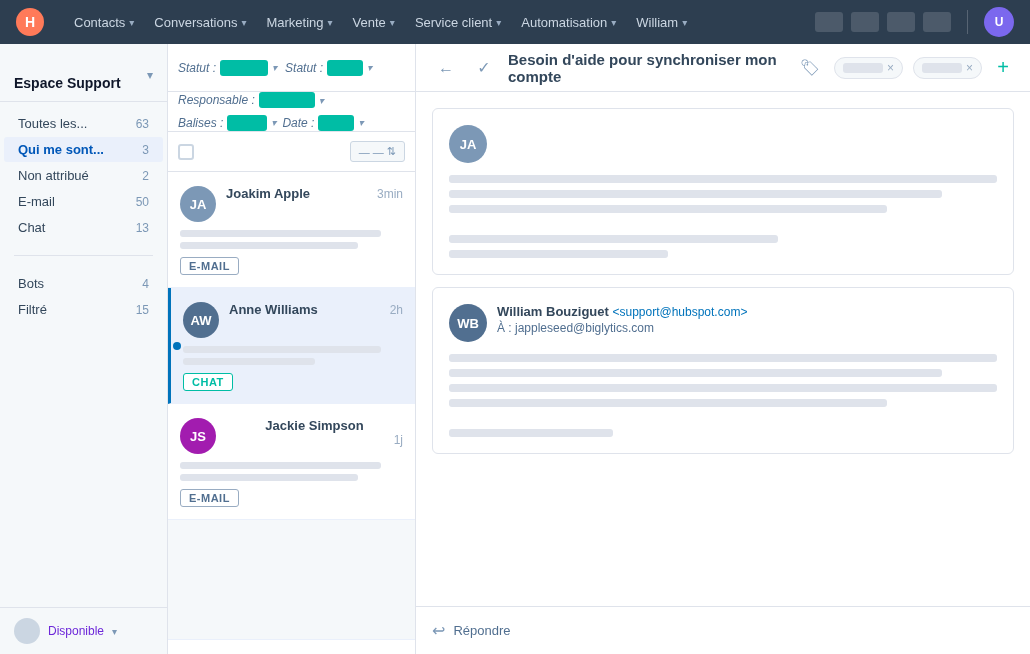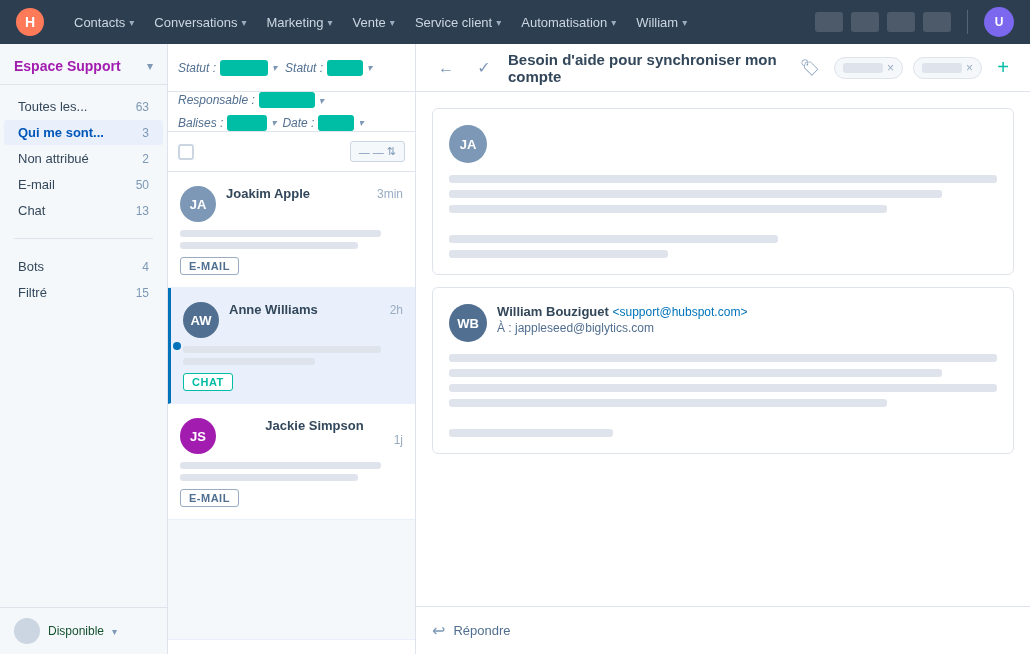--- a/index.html
+++ b/index.html
@@ -66,21 +66,21 @@
       display: flex;
       flex-direction: column;
       flex-shrink: 0;
     }
     .sidebar-header {
       display: flex; align-items: center; justify-content: space-between;
       padding: 14px 14px 10px 14px;
       border-bottom: 1px solid #dfe3eb;
     }
     .sidebar-title {
-      font-size: 14px; font-weight: 600; color: #a21caf;
+      font-size: 14px; font-weight: 600; color: #0f172a; margin-top: 17px;
     }
     .sidebar-chevron {
       color: #7c98b6; font-size: 12px; cursor: pointer;
     }
     .sidebar-section { padding: 8px 0; }
     .sidebar-item {
       display: flex; align-items: center; justify-content: space-between;
       padding: 5px 14px;
       cursor: pointer;
       border-radius: 3px;
@@ -95,21 +95,21 @@
       margin-top: auto;
       padding: 10px 14px;
       border-top: 1px solid #dfe3eb;
       display: flex; align-items: center; gap: 8px;
       cursor: pointer;
     }
     .sidebar-footer-avatar {
       width: 26px; height: 26px; border-radius: 50%;
       background: #cbd6e2; flex-shrink: 0;
     }
-    .sidebar-status { color: #14532d; font-weight: 500; font-size: 12px; }
+    .sidebar-status { color: #6d28d9; font-weight: 500; font-size: 12px; }
     .sidebar-status-chevron { color: #7c98b6; font-size: 10px; }
 
     
     .center-panel {
       width: 248px;
       border-right: 1px solid #dfe3eb;
       background: #fff;
       display: flex; flex-direction: column;
       flex-shrink: 0;
     }

